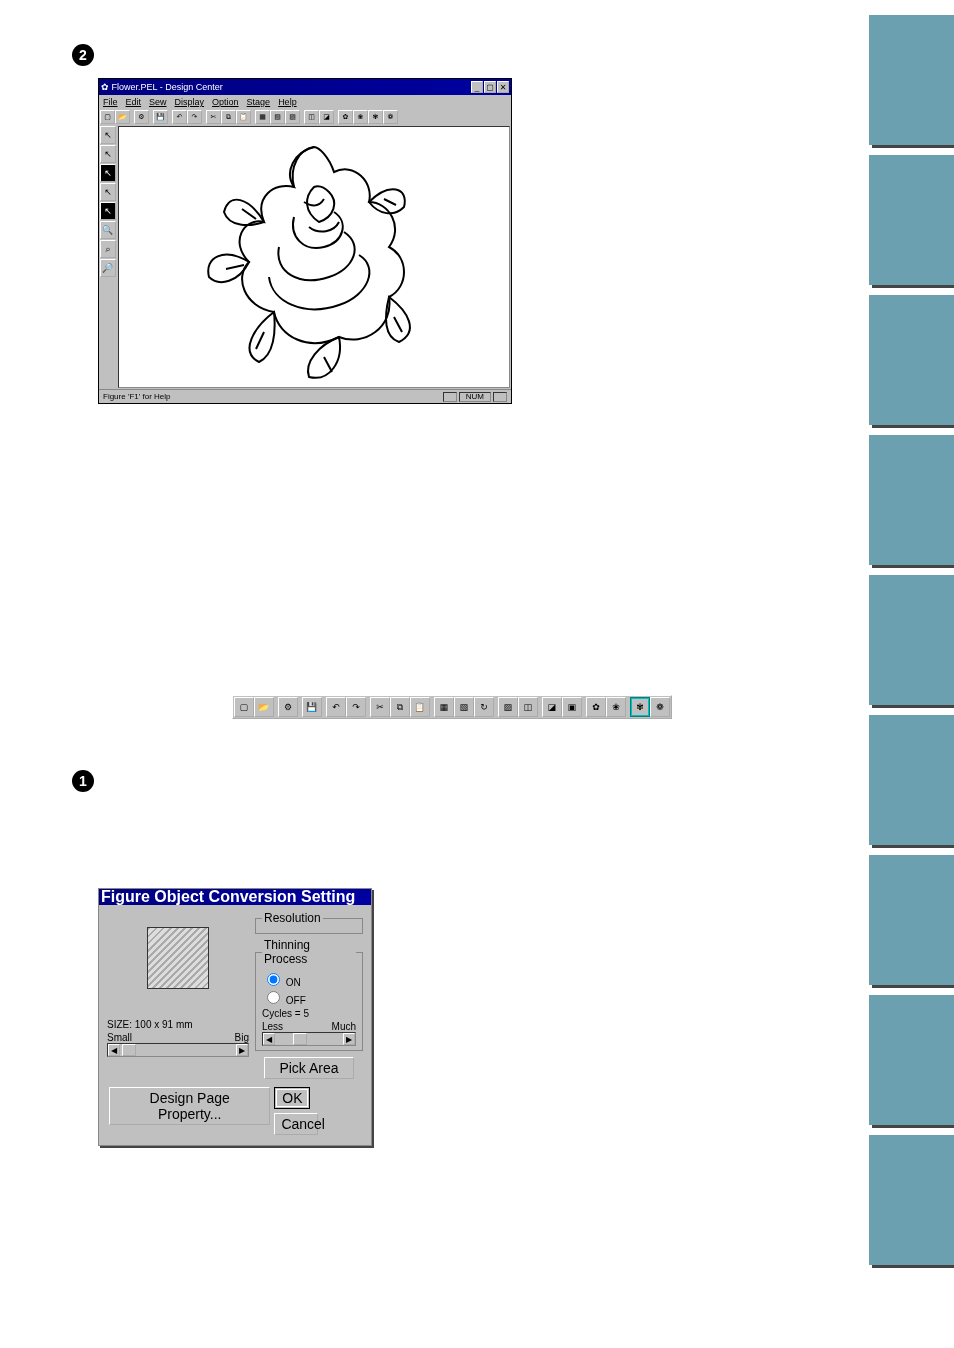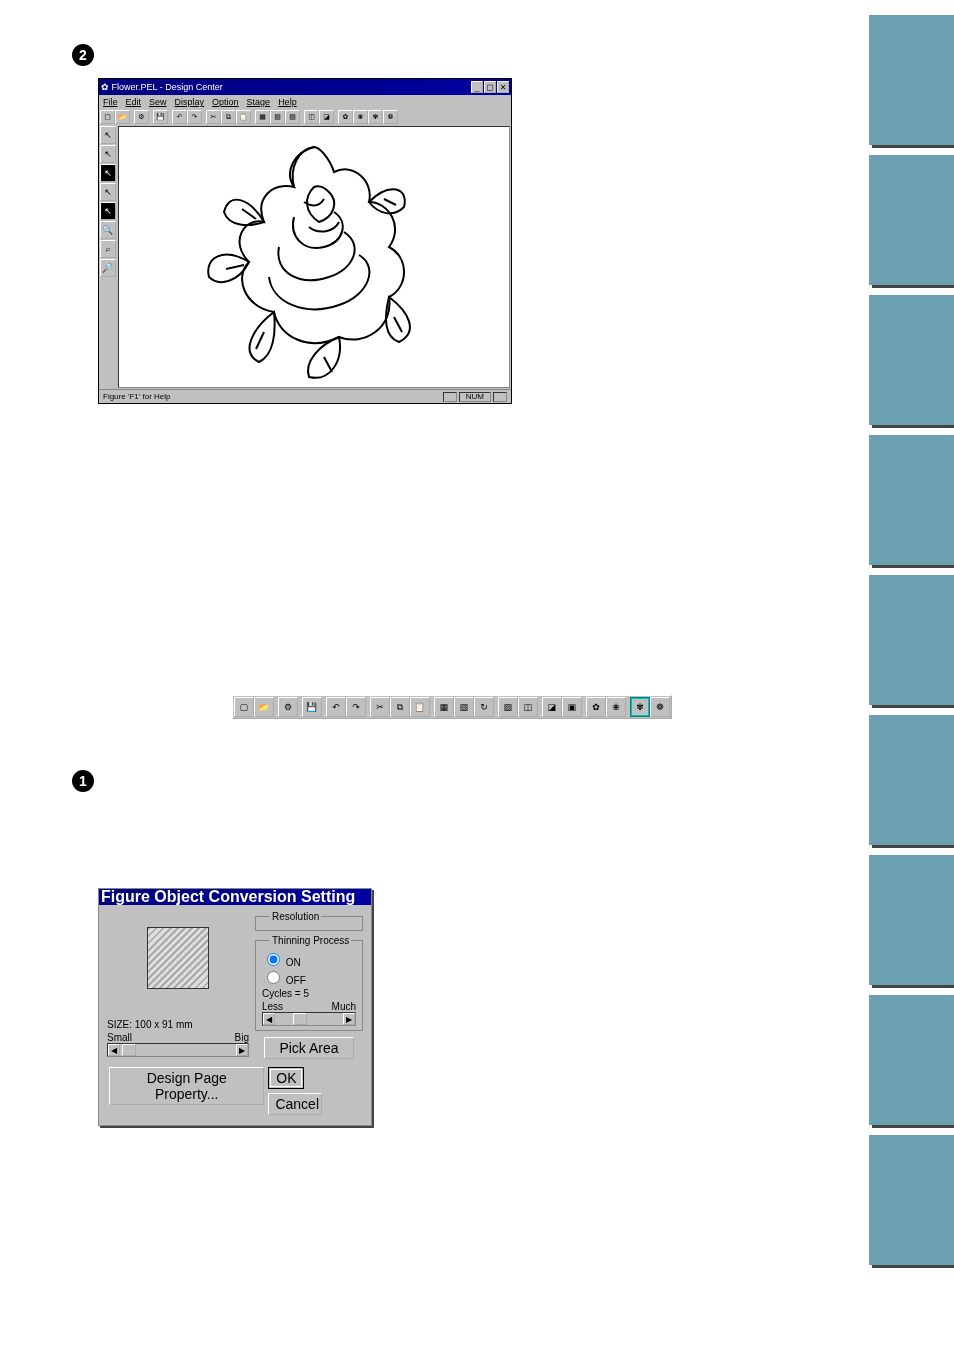--- a/index.html
+++ b/index.html
@@ -197,21 +197,21 @@
     position: relative;
   }
   .dlg-row { display: flex; }
   .dlg-left { width: 148px; padding-right: 6px; }
   .dlg-right { flex: 1; }
   fieldset {
     border: 1px solid #888;
     padding: 4px 6px;
     margin: 0 0 4px 0;
   }
-  fieldset legend { font-size: 10px; padding: 0 2px; margin-left: 8px; }
+  fieldset legend { font-size: 12px; padding: 0 2px; }
   .radio-row, .radio-col label {
     display: block;
     margin: 1px 0;
     cursor: pointer;
   }
   .radio-col { display: flex; flex-direction: column; }
   .radio-inline label { display: inline-block; margin-right: 6px; }
   .preview-box {
     width: 62px; height: 62px;
     background: repeating-linear-gradient(135deg, #aaa 0 2px, #ddd 2px 5px);
@@ -453,17 +453,17 @@
         </fieldset>
         <div style="text-align:center;margin-top:4px;">
           <button class="dlg-btn" style="width:90px;">Pick Area</button>
         </div>
       </div>
     </div>
     <div class="dlg-bottom">
       <button class="dlg-btn">Design Page Property...</button>
       <div>
         <button class="dlg-btn default" style="width:36px;">OK</button>
-        <button class="dlg-btn" style="width:54px;">Cancel</button>
+        <button class="dlg-btn" style="width:44px;">Cancel</button>
       </div>
     </div>
   </div>
 </div>
 
 </body></html>

